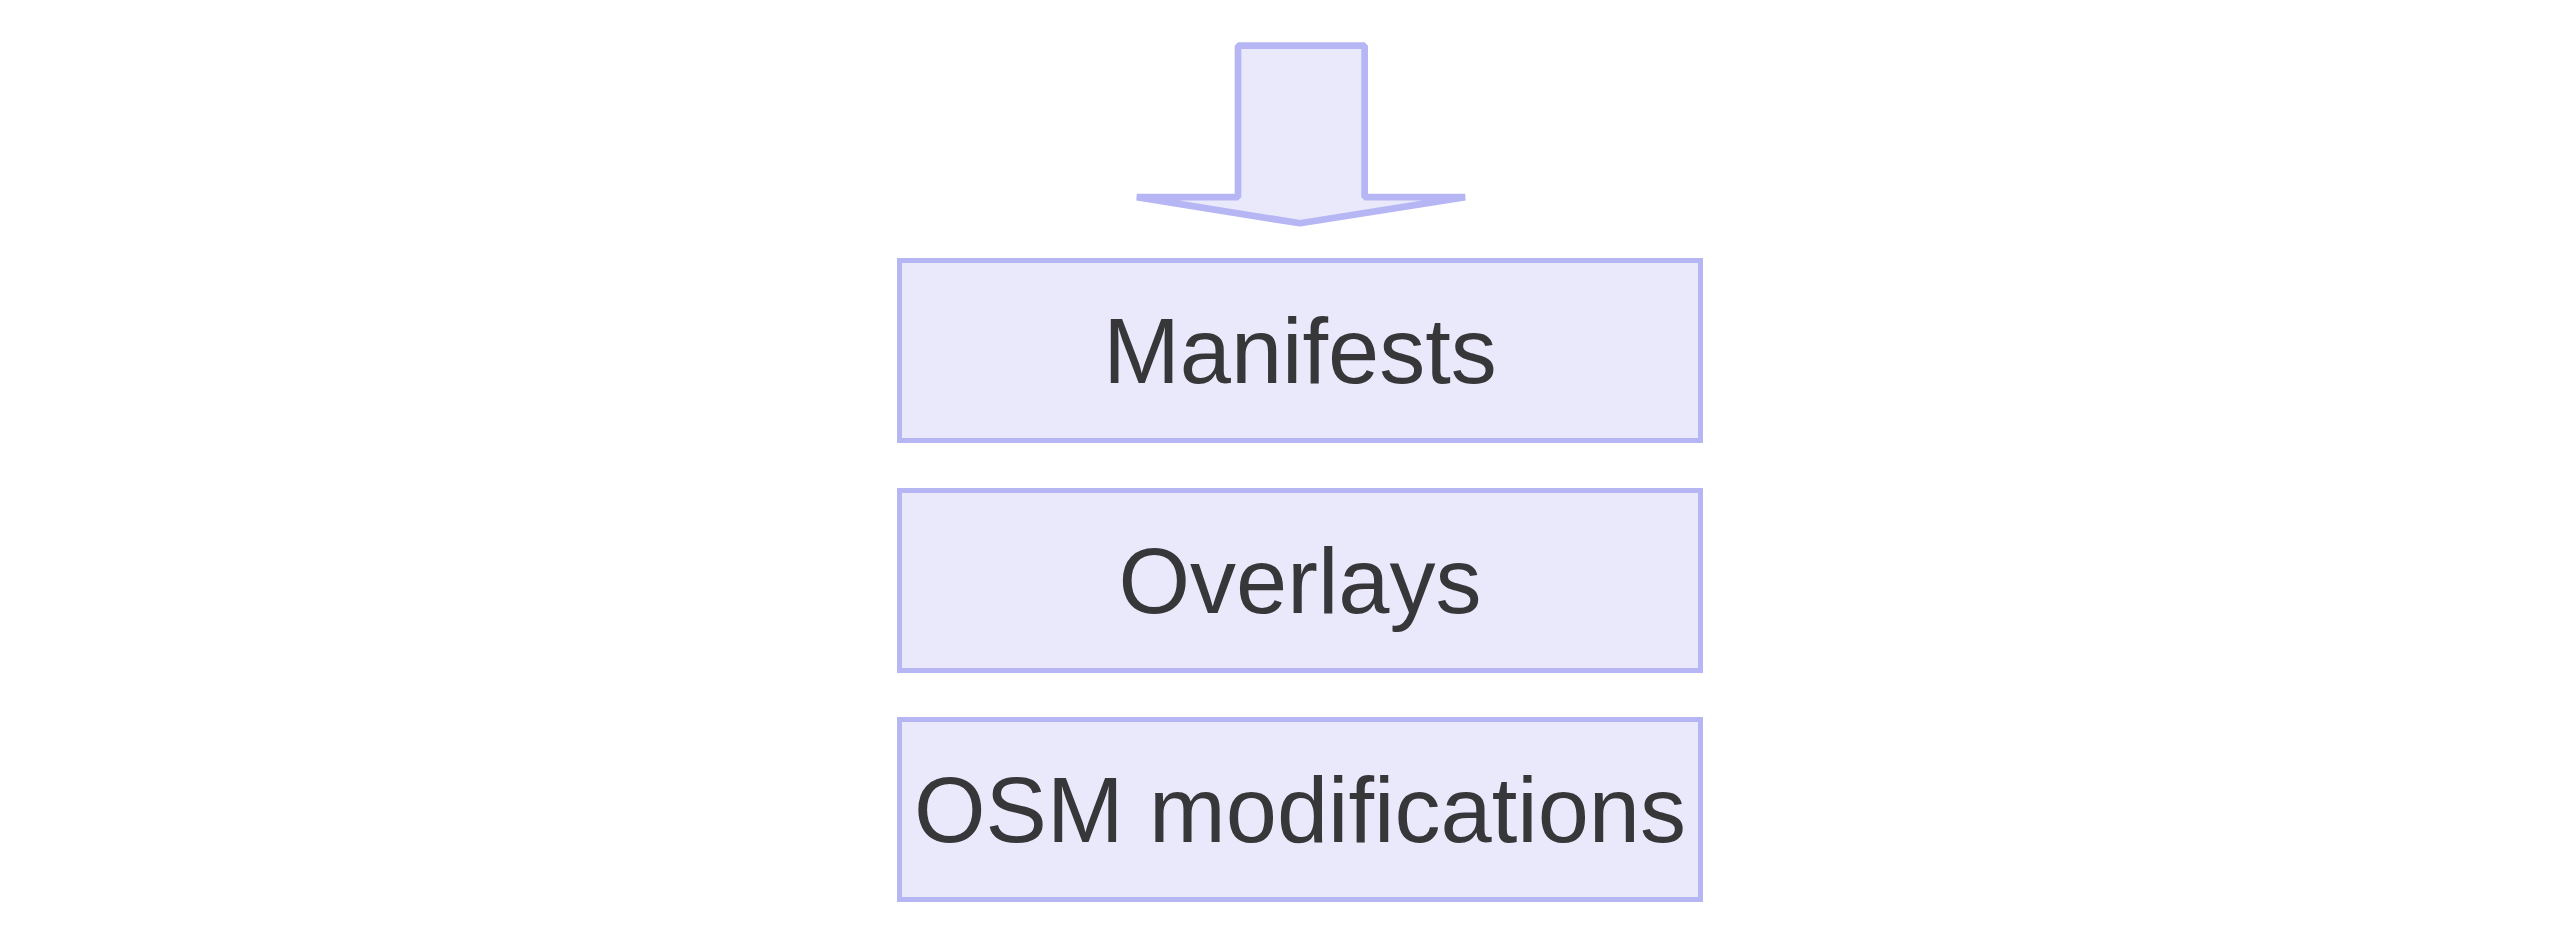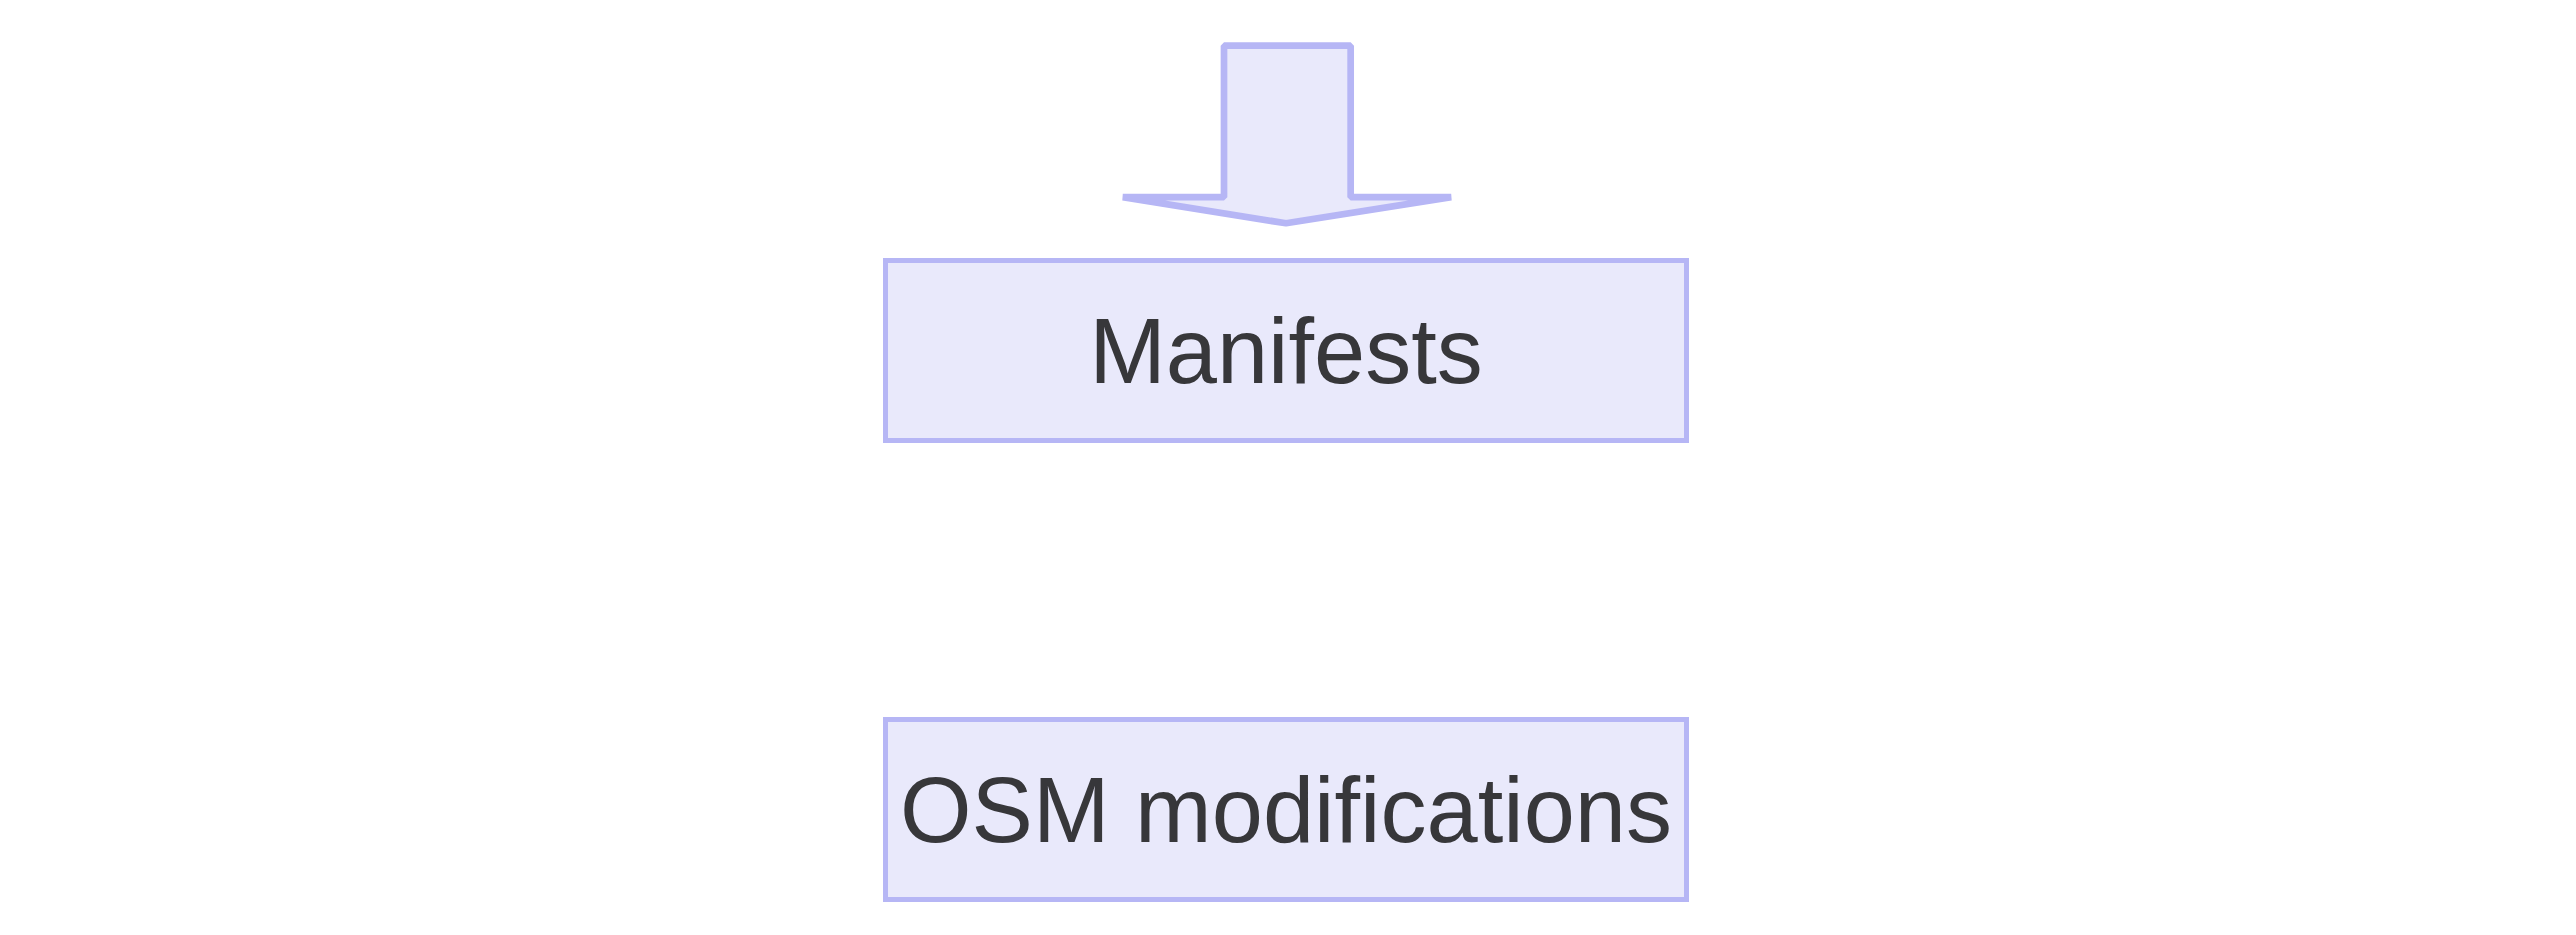--- a/index.html
+++ b/index.html
@@ -10,20 +10,21 @@
   }
   * { margin: 0; padding: 0; box-sizing: border-box; }
   html, body { background: var(--canvas-bg); }
   .canvas {
     position: relative;
     width: 2068px;
     height: 935px;
     background: var(--canvas-bg);
     overflow: hidden;
     font-family: "Liberation Sans", sans-serif;
+    margin-left: 14px;
   }
   .arrow-svg {
     position: absolute;
     left: 1116px;
     top: 39px;
     width: 342px;
     height: 191px;
     display: block;
   }
   .arrow-svg polygon {
@@ -61,19 +62,22 @@
 <div class="canvas">
 
   <svg class="arrow-svg" viewBox="0 0 510 285" xmlns="http://www.w3.org/2000/svg" aria-hidden="true">
     <polygon points="161,10 350,10 350,236 500,236 253.5,275 10,236 161,236"></polygon>
   </svg>
 
   <div class="box box-1">
     <span class="box-label">Manifests</span>
   </div>
 
+  <div class="box box-2">
+    <span class="box-label">Overlays</span>
+  </div>
 
   <div class="box box-3">
     <span class="box-label">OSM modifications</span>
   </div>
 
 </div>
 
 
 </body></html>

